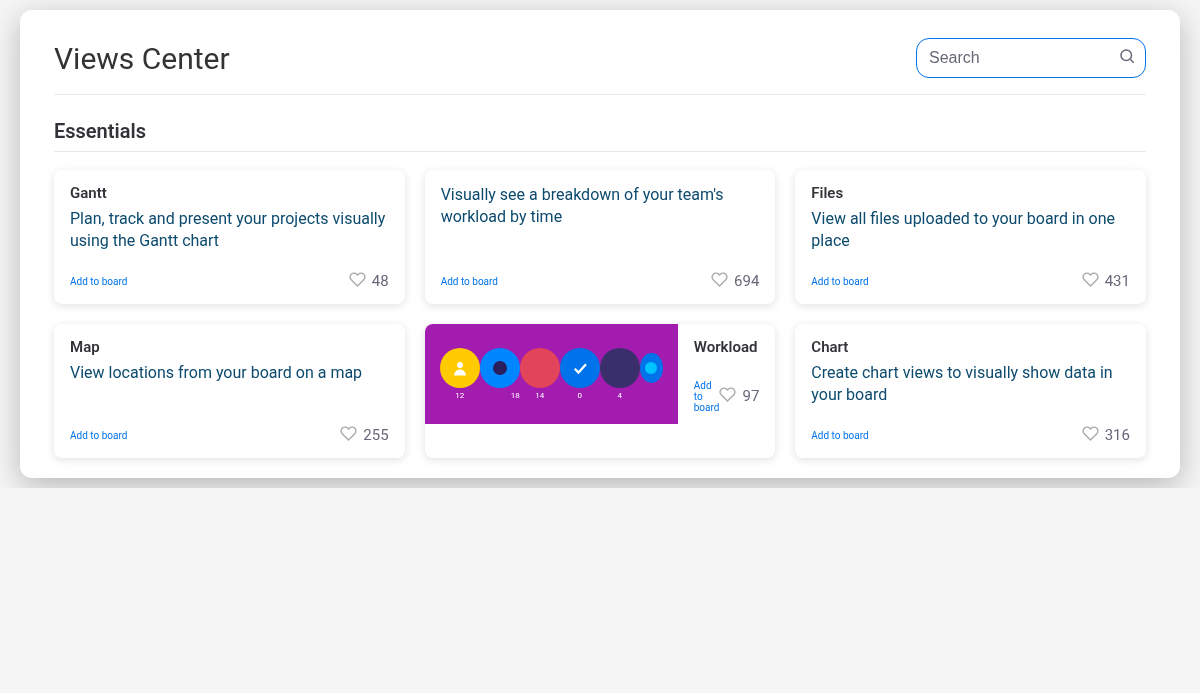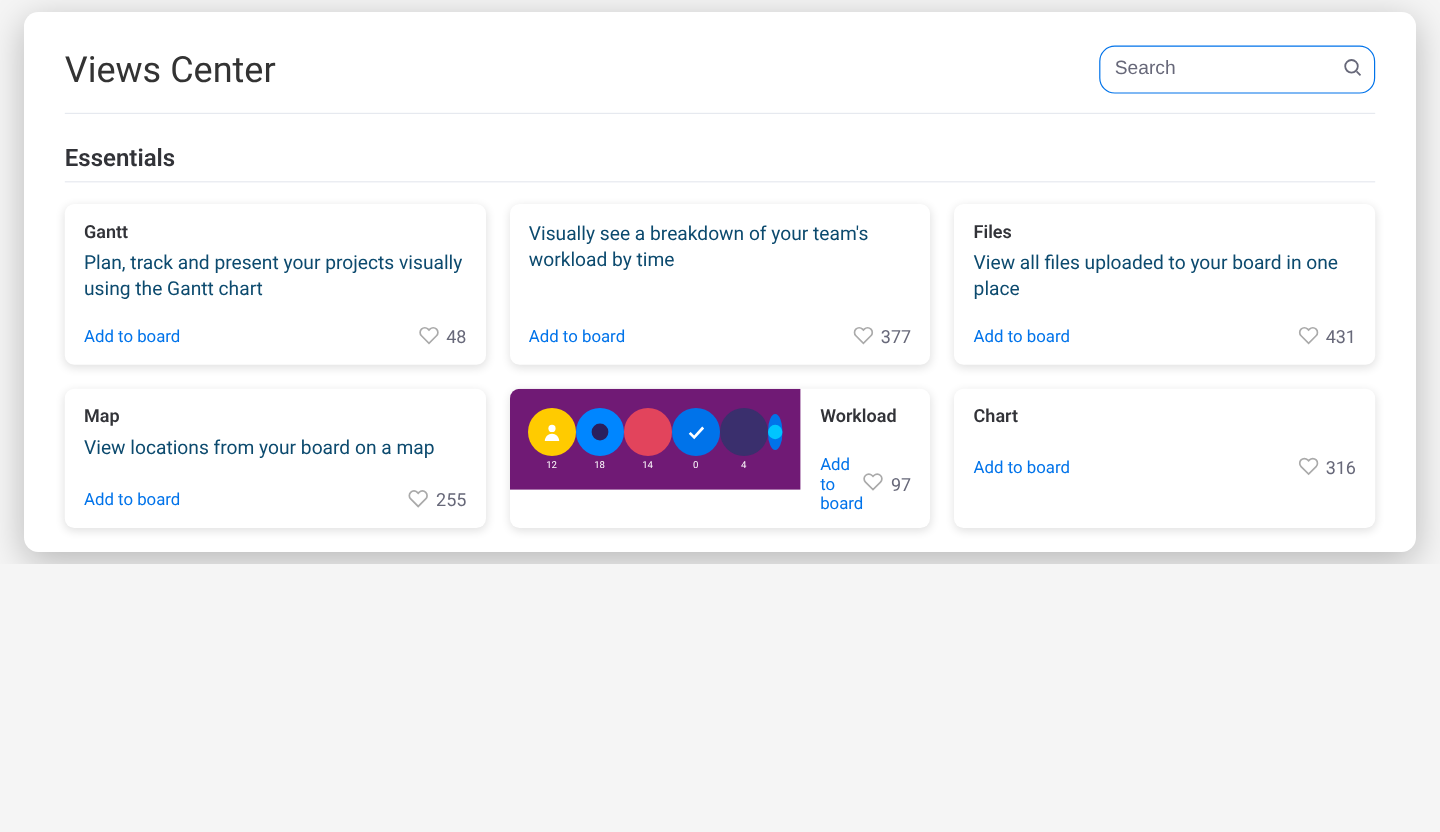--- a/index.html
+++ b/index.html
@@ -65,22 +65,22 @@
   }
   .card {
     background: #fff;
     border-radius: 8px;
     box-shadow: 0 2px 8px rgba(0,0,0,0.12);
     overflow: hidden;
     display: flex;
     flex-direction: row;
   }
   .card-banner {
-    height: 84px;
-    background: #701a75;
+    height: 100px;
+    background: #a21caf;
     position: relative;
     overflow: hidden;
   }
   .card-body {
     padding: 14px 16px 12px 16px;
     display: flex;
     flex-direction: column;
     flex: 1;
   }
   .card-title {
@@ -96,21 +96,21 @@
     flex: 1;
   }
   .card-footer {
     display: flex;
     justify-content: space-between;
     align-items: center;
     margin-top: 18px;
   }
   .add-link {
     color: #0073ea;
-    font-size: 14px;
+    font-size: 10px;
     text-decoration: none;
     cursor: pointer;
   }
   .likes {
     display: flex;
     align-items: center;
     gap: 6px;
     color: #676879;
     font-size: 15px;
   }
@@ -184,21 +184,21 @@
       <div class="card-body">
         <div class="card-desc">Visually see a breakdown of your team's workload by time</div>
         <div class="card-footer">
           <a class="add-link">Add to board</a>
           <div class="likes">
             <span class="heart">
               <svg width="17" height="17" viewBox="0 0 24 24" fill="none" stroke="currentColor" stroke-width="2">
                   <path d="M20.84 4.61a5.5 5.5 0 0 0-7.78 0L12 5.67l-1.06-1.06a5.5 5.5 0 1 0-7.78 7.78L12 21.23l8.84-8.84a5.5 5.5 0 0 0 0-7.78z"></path>
                 </svg>
             </span>
-            <span>377</span>
+            <span>694</span>
           </div>
         </div>
       </div>
     </div>
 
     <div class="card">
       <div class="card-banner">
         <div style="position:absolute;left:70px;top:10px;width:90px;height:60px;background:#fff;border-radius:3px;box-shadow:0 2px 6px rgba(0,0,0,0.25);"></div>
         <div style="position:absolute;left:78px;top:18px;width:50px;height:4px;background:#e0e0e0;border-radius:2px;"></div>
         <div style="position:absolute;left:78px;top:26px;width:60px;height:4px;background:#e0e0e0;border-radius:2px;"></div>
@@ -275,21 +275,21 @@
       <div class="card-banner" style="display:flex;align-items:center;justify-content:space-around;padding:0 15px;">
         <div style="text-align:center">
           <div class="circ" style="position:relative;width:40px;height:40px;background:#ffcb00;display:flex;align-items:center;justify-content:center;">
             <svg width="18" height="18" viewBox="0 0 24 24" fill="#fff">
                 <circle cx="12" cy="8" r="4"></circle>
                 <path d="M4 22c0-4.4 3.6-8 8-8s8 3.6 8 8"></path>
               </svg>
           </div>
           <div style="color:#fff;font-size:8px;margin-top:3px;">12</div>
         </div>
-        <div style="text-align:center">
+        <div style="text-align:right">
           <div class="circ" style="position:relative;width:40px;height:40px;background:#0086ff;display:flex;align-items:center;justify-content:center;">
             <div style="width:14px;height:14px;border-radius:50%;background:#2a1f5d;"></div>
           </div>
           <div style="color:#fff;font-size:8px;margin-top:3px;">18</div>
         </div>
         <div style="text-align:center">
           <div class="circ" style="position:relative;width:40px;height:40px;background:#e2445c;"></div>
           <div style="color:#fff;font-size:8px;margin-top:3px;">14</div>
         </div>
         <div style="text-align:center">
@@ -332,20 +332,21 @@
           <div style="width:22px;height:30px;background:#00aaff;"></div>
           <div style="width:22px;height:48px;background:#00aaff;"></div>
           <div style="width:22px;height:66px;background:#00aaff;"></div>
           <div style="width:22px;height:44px;background:#00aaff;"></div>
         </div>
         <div style="position:absolute;left:192px;top:6px;width:26px;height:16px;background:#fff;border-radius:2px;"></div>
         <div style="position:absolute;left:202px;top:20px;width:0;height:0;border-left:5px solid transparent;border-right:5px solid transparent;border-top:6px solid #fff;"></div>
       </div>
       <div class="card-body">
         <div class="card-title">Chart</div>
+        <div class="card-desc">Create chart views to visually show data in your board</div>
         <div class="card-footer">
           <a class="add-link">Add to board</a>
           <div class="likes">
             <span class="heart">
               <svg width="17" height="17" viewBox="0 0 24 24" fill="none" stroke="currentColor" stroke-width="2">
                   <path d="M20.84 4.61a5.5 5.5 0 0 0-7.78 0L12 5.67l-1.06-1.06a5.5 5.5 0 1 0-7.78 7.78L12 21.23l8.84-8.84a5.5 5.5 0 0 0 0-7.78z"></path>
                 </svg>
             </span>
             <span>316</span>
           </div>

